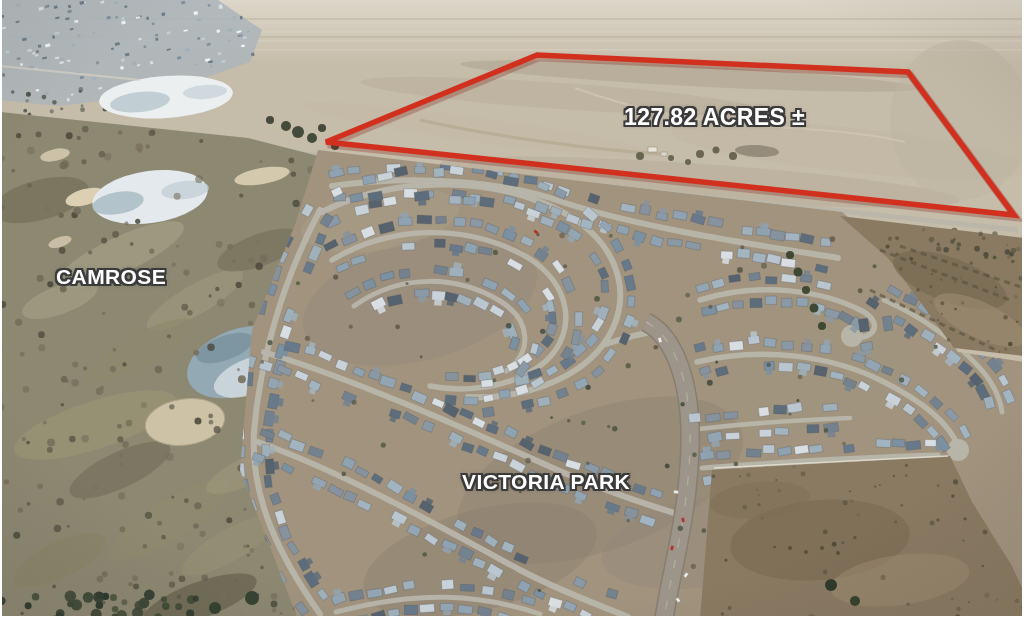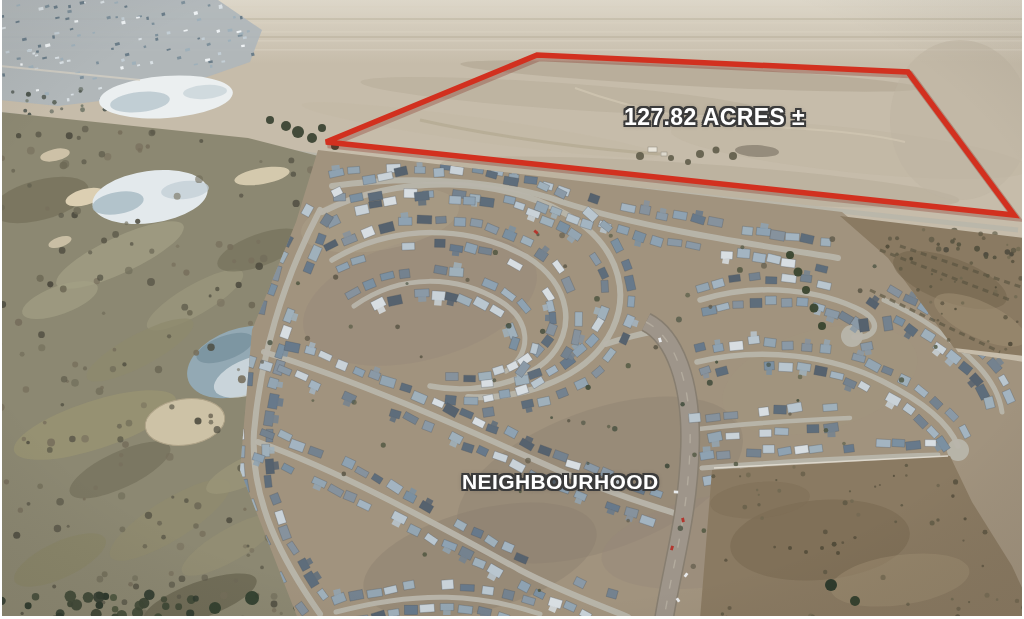--- a/index.html
+++ b/index.html
@@ -1402,18 +1402,19 @@
     <g id="g-frame">
       <rect x="0" y="616" width="1024" height="3" fill="#ffffff"></rect>
       <rect x="0" y="0" width="2" height="619" fill="#ffffff"></rect>
       <rect x="1022" y="0" width="2" height="619" fill="#ffffff"></rect>
     </g>
   </svg>
 
   <div class="label" id="acres-label">127.82 ACRES ±</div>
 
   <div class="label" id="golf-label">
+    <span>CAMROSE</span>
   </div>
 
   <div class="label" id="neigh-label">
-    <span>NEIGHBOURHOOD</span>
+    <span>VICTORIA PARK</span>
   </div>
 </div>
 
 </body></html>

